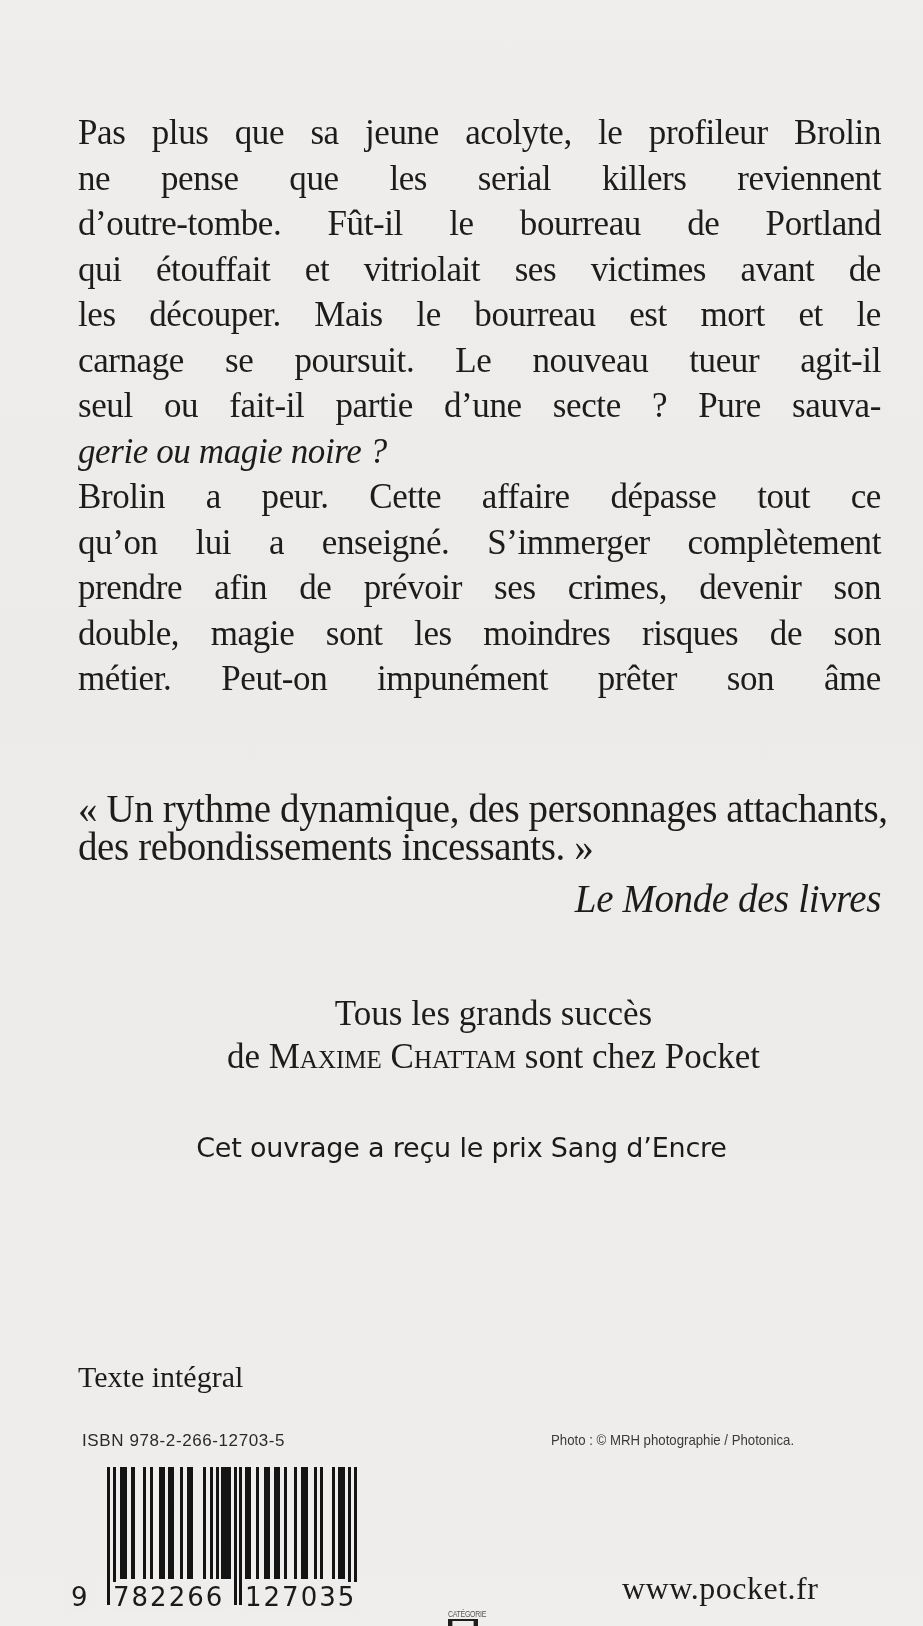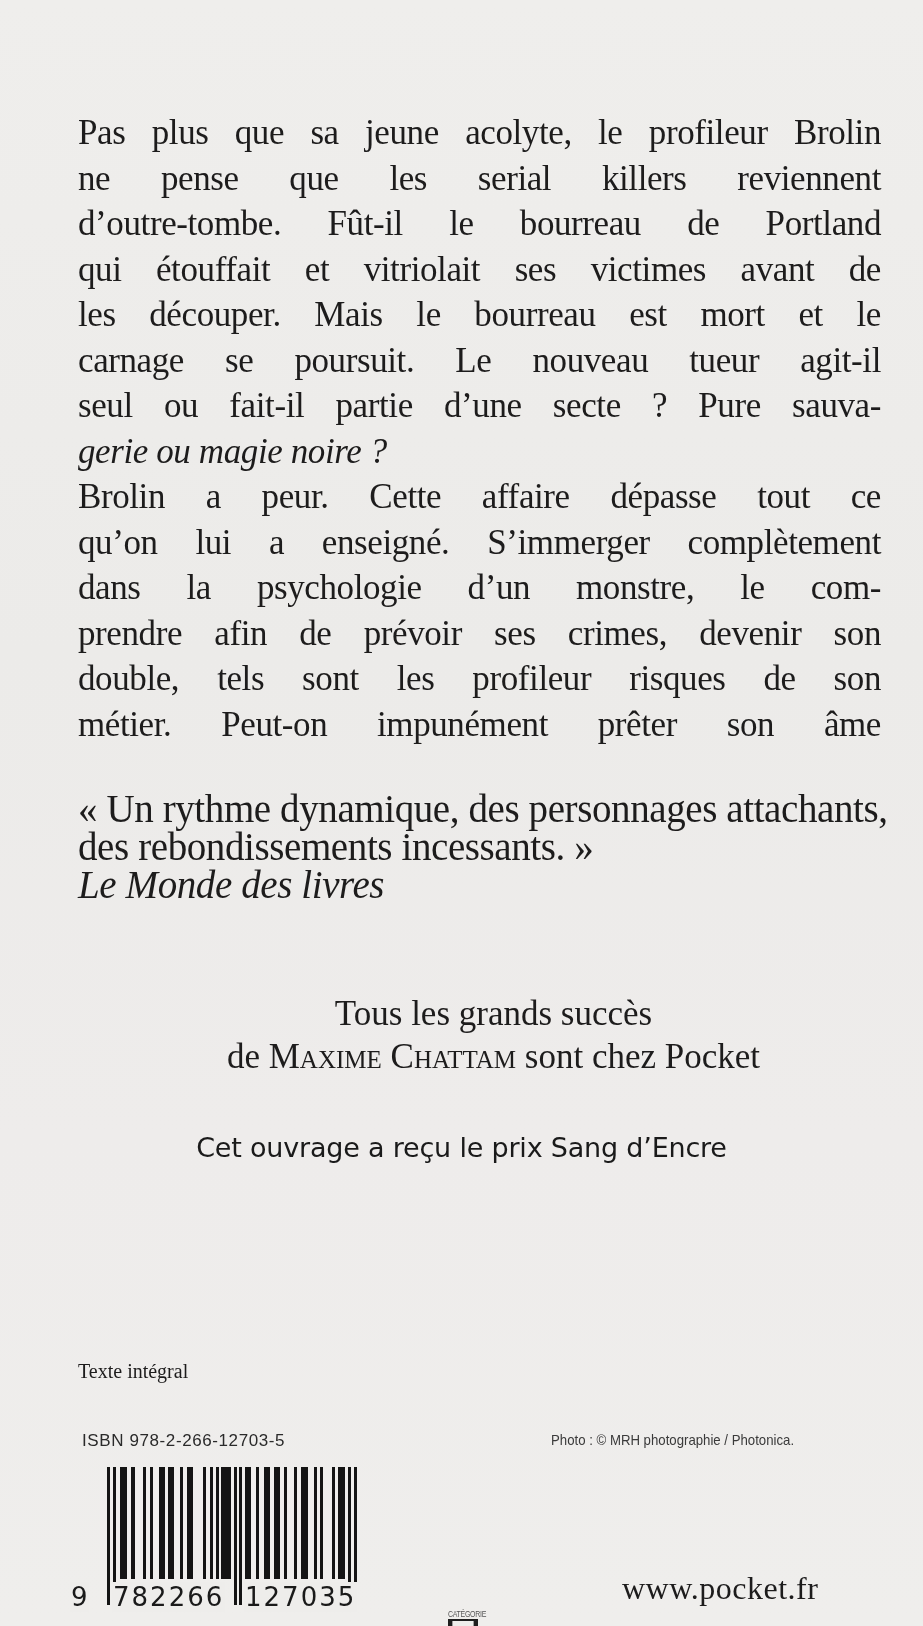--- a/index.html
+++ b/index.html
@@ -17,34 +17,34 @@
     margin-top: 44px;
   }
   .blurb .line { display: block; text-align: justify; text-align-last: justify; height: 45.5px; white-space: nowrap; overflow: visible; }
   .blurb .line.last { text-align-last: left; font-style: italic; }
   .quote {
     position: absolute; left: 78px; top: 790px; width: 803px;
     font-size: 39px; line-height: 38px; letter-spacing: -0.4px;
   }
   .quote .qline { display: block; white-space: nowrap; }
   .quote .source {
-    display: block; font-style: italic; margin-top: 0;
+    display: block; text-align: right; font-style: italic; margin-top: 14px;
   }
   .promo {
     position: absolute; left: 0; width: 923px; text-align: center;
     font-size: 35px; line-height: 43px; top: 992px; margin-left: 32px;
   }
   .promo .sc { font-variant: small-caps; }
   .prize {
     position: absolute; left: 0; width: 923px; text-align: center; top: 1132px;
     font-family: "DejaVu Sans", sans-serif; font-size: 27px; letter-spacing: -0.2px;
     color: #1a1a1a;
   }
   .integral {
-    position: absolute; left: 78px; top: 1360px; font-size: 20px;
+    position: absolute; left: 78px; top: 1360px; font-size: 30px;
   }
   .isbn {
     position: absolute; left: 82px; top: 1431px;
     font-family: "Liberation Sans", sans-serif; font-size: 17px; letter-spacing: 0.6px; color: #2a2a2a;
   }
   .credit {
     position: absolute; left: 551px; top: 1431px;
     font-family: "Liberation Sans", sans-serif; font-size: 15px; color: #3a3a3a; transform: scaleX(0.88); transform-origin: left;
   }
   .barcode {
@@ -83,23 +83,22 @@
     <span class="line">d’outre-tombe. Fût-il le bourreau de Portland</span>
     <span class="line">qui étouffait et vitriolait ses victimes avant de</span>
     <span class="line">les découper. Mais le bourreau est mort et le</span>
     <span class="line">carnage se poursuit. Le nouveau tueur agit-il</span>
     <span class="line">seul ou fait-il partie d’une secte ? Pure sauva-</span>
     <span class="line last">gerie ou magie noire ?</span>
   </div>
   <div>
     <span class="line">Brolin a peur. Cette affaire dépasse tout ce</span>
     <span class="line">qu’on lui a enseigné. S’immerger complètement</span>
-    <span class="line">dans la psychologie d’un monstre, le com-</span>
     <span class="line">prendre afin de prévoir ses crimes, devenir son</span>
-    <span class="line">double, tels sont les profileur risques de son</span>
+    <span class="line">double, magie sont les moindres risques de son</span>
     <span class="line">métier. Peut-on impunément prêter son âme</span>
   </div>
 </div>
 
 <div class="quote">
   <span class="qline">« Un rythme dynamique, des personnages attachants,</span>
   <span class="qline">des rebondissements incessants. »</span>
   <span class="source">Le Monde des livres</span>
 </div>
 

